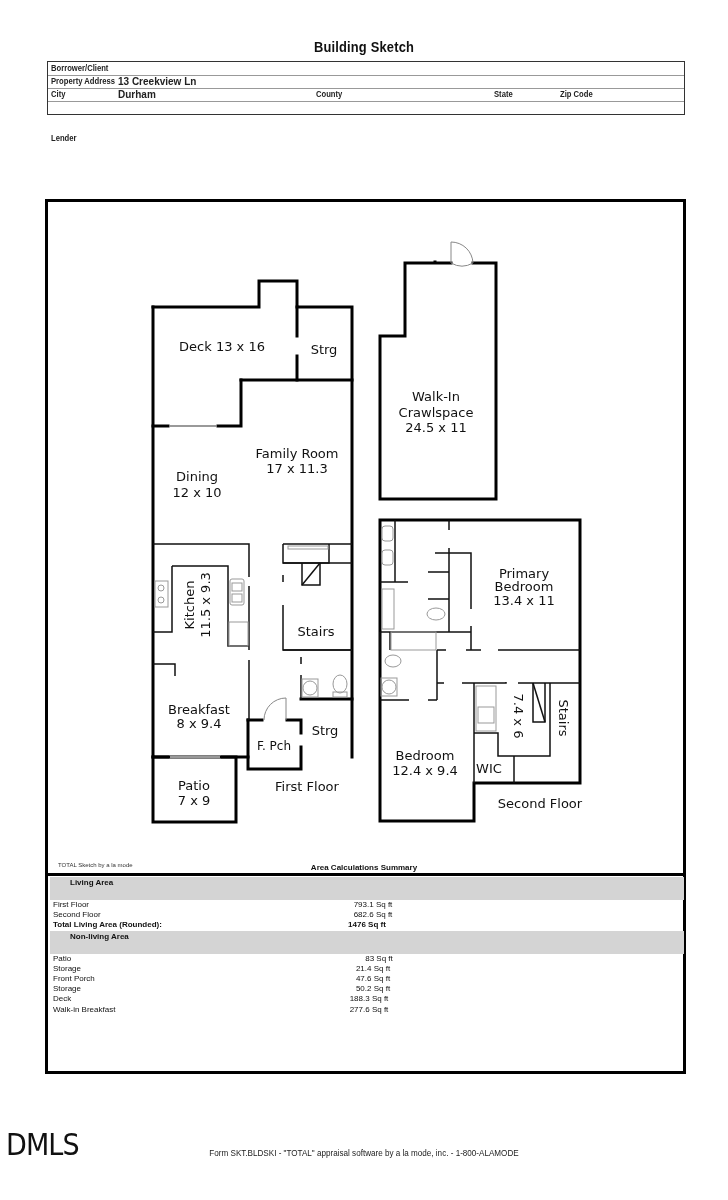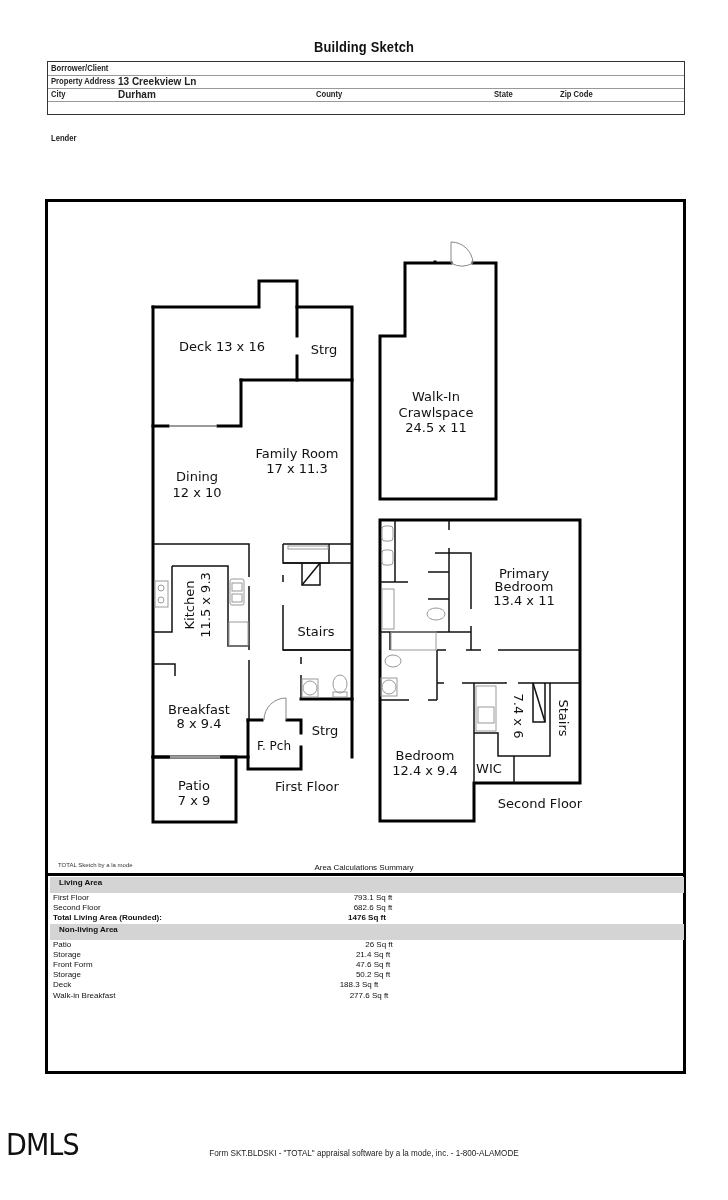--- a/index.html
+++ b/index.html
@@ -8,24 +8,24 @@
   .form-table { position:absolute; left:47px; top:61px; width:638px; height:54px; border:1px solid #333; box-sizing:border-box;font-weight:bold; }
   .form-row { position:absolute; left:0; width:100%; height:13px; border-bottom:1px solid #999; font-size:9px; line-height:13px; }
   .form-row:last-child { border-bottom:none;margin-top:31px; }
   .form-row .lbl { position:absolute; left:3px; transform:scaleX(0.85); transform-origin:left; color:#222; }
   .form-row .val { position:absolute; left:70px; font-size:10px; color:#222; }
   .form-row .lbl2 { position:absolute; transform:scaleX(0.85); transform-origin:left; color:#222; }
 
   .frame { position:absolute; left:45px; top:199px; width:641px; height:875px; border:3px solid #000; box-sizing:border-box; }
   .sketch { position:absolute; left:0; top:0; }
   .credit { position:absolute; left:58px; top:862px; font-size:6px; color:#333; }
-  .area-title { position:absolute; left:0; width:728px; top:863px; text-align:center; font-size:8px; font-weight:normal; }
+  .area-title { position:absolute; left:0; width:728px; top:863px; text-align:center; font-size:8px; font-weight:bold; }
   .area-divider { position:absolute; left:46px; top:873px; width:639px; height:3px; background:#000; }
   .area { position:absolute; left:50px; top:877px; width:634px; font-size:8px; }
-  .area .band { background:#d4d4d4; height:16px; line-height:11px; font-weight:bold; padding-left:9px; }
+  .area .band { background:#d4d4d4; height:23px; line-height:11px; font-weight:bold; padding-left:20px; }
   .area .row { height:10.2px; line-height:10px; position:relative; padding-left:3px; }
   .area .row .v { position:absolute; left:278px; width:90px; text-align:center; }
   .area .row.total { font-weight:bold; }
 
   .dmls { position:absolute; left:6px; top:1127px; font-size:30px; font-weight:normal; letter-spacing:-1px; color:#111; font-family:"DejaVu Sans", sans-serif; transform:scaleX(0.9); transform-origin:left; }
   .footer { position:absolute; left:0; width:728px; top:1148px; text-align:center; font-size:9px; color:#222; transform:scaleX(0.9); }
   .room-label { font-family:"DejaVu Sans", sans-serif; font-size:13px; fill:#111; }
 </style>
 </head>
 <body>
@@ -198,37 +198,37 @@
     <span>Second Floor</span>
     <span class="v">682.6 Sq ft</span>
   </div>
   <div class="row total">
     <span>Total Living Area (Rounded):</span>
     <span class="v" style="left:272px">1476 Sq ft</span>
   </div>
   <div class="band">Non-living Area</div>
   <div class="row">
     <span>Patio</span>
-    <span class="v" style="left:284px">26 Sq ft</span>
+    <span class="v" style="left:284px">83 Sq ft</span>
   </div>
   <div class="row">
     <span>Storage</span>
     <span class="v">21.4 Sq ft</span>
   </div>
   <div class="row">
-    <span>Front Form</span>
+    <span>Front Porch</span>
     <span class="v">47.6 Sq ft</span>
   </div>
   <div class="row">
     <span>Storage</span>
     <span class="v">50.2 Sq ft</span>
   </div>
   <div class="row">
     <span>Deck</span>
-    <span class="v" style="left:264px">188.3 Sq ft</span>
+    <span class="v" style="left:274px">188.3 Sq ft</span>
   </div>
   <div class="row">
     <span>Walk-in Breakfast</span>
     <span class="v" style="left:274px">277.6 Sq ft</span>
   </div>
 </div>
 
 <div class="dmls">DMLS</div>
 <div class="footer">Form SKT.BLDSKI - "TOTAL" appraisal software by a la mode, inc. - 1-800-ALAMODE</div>
 

